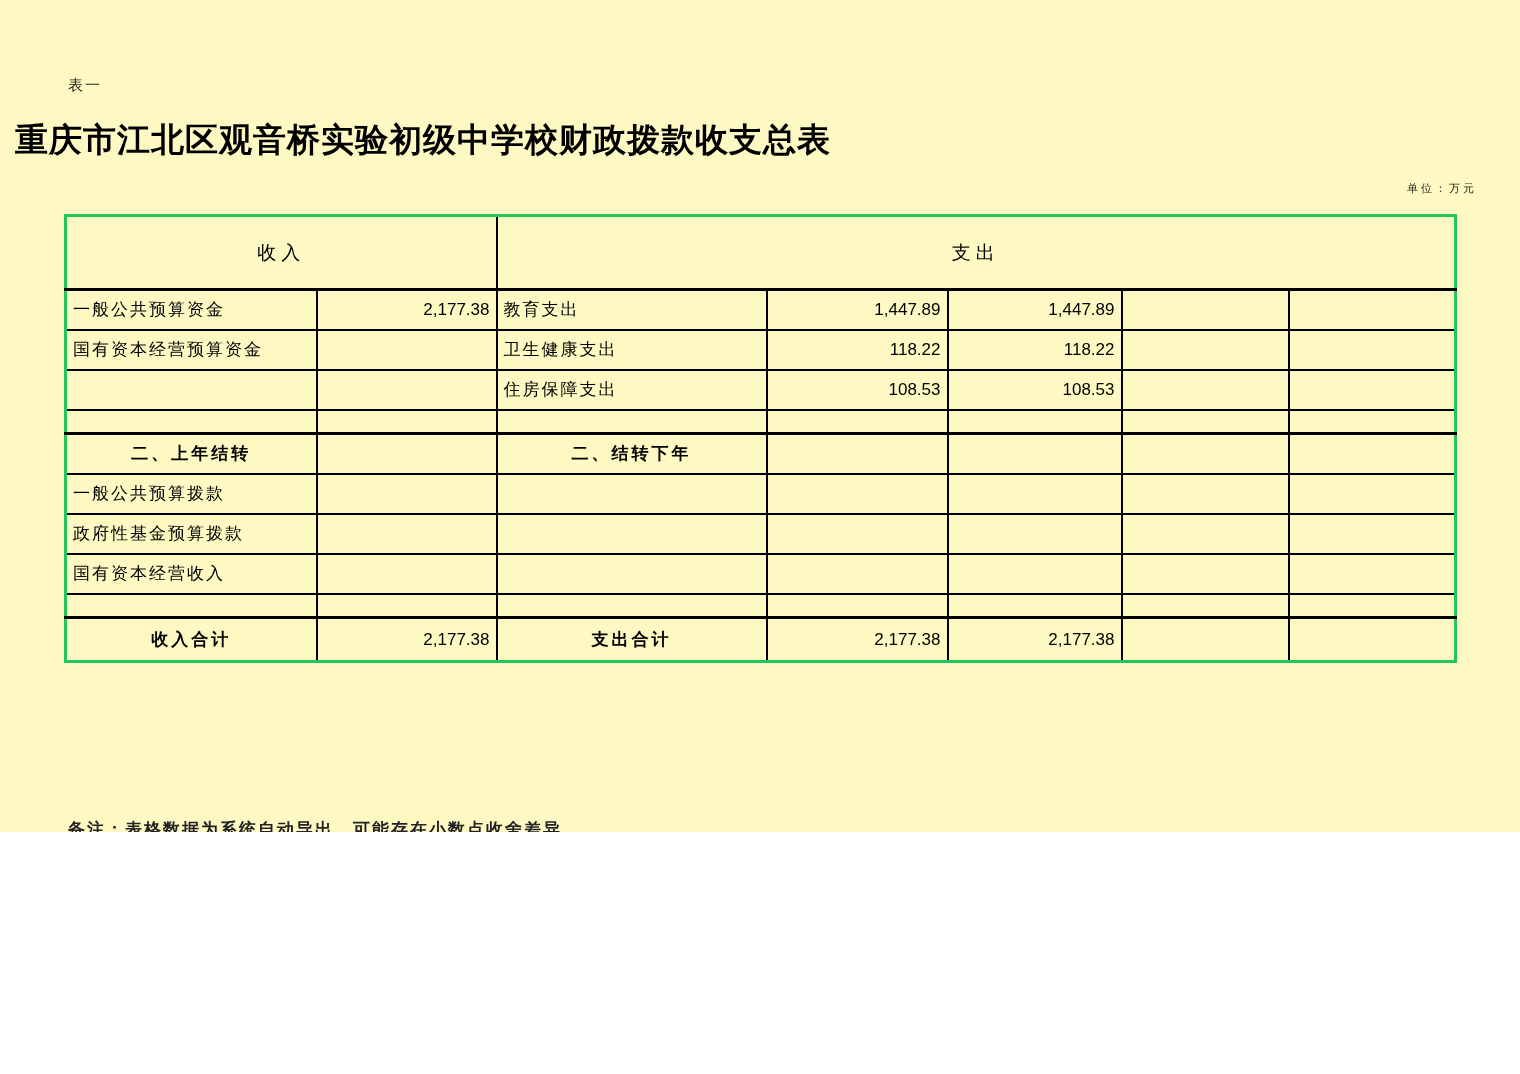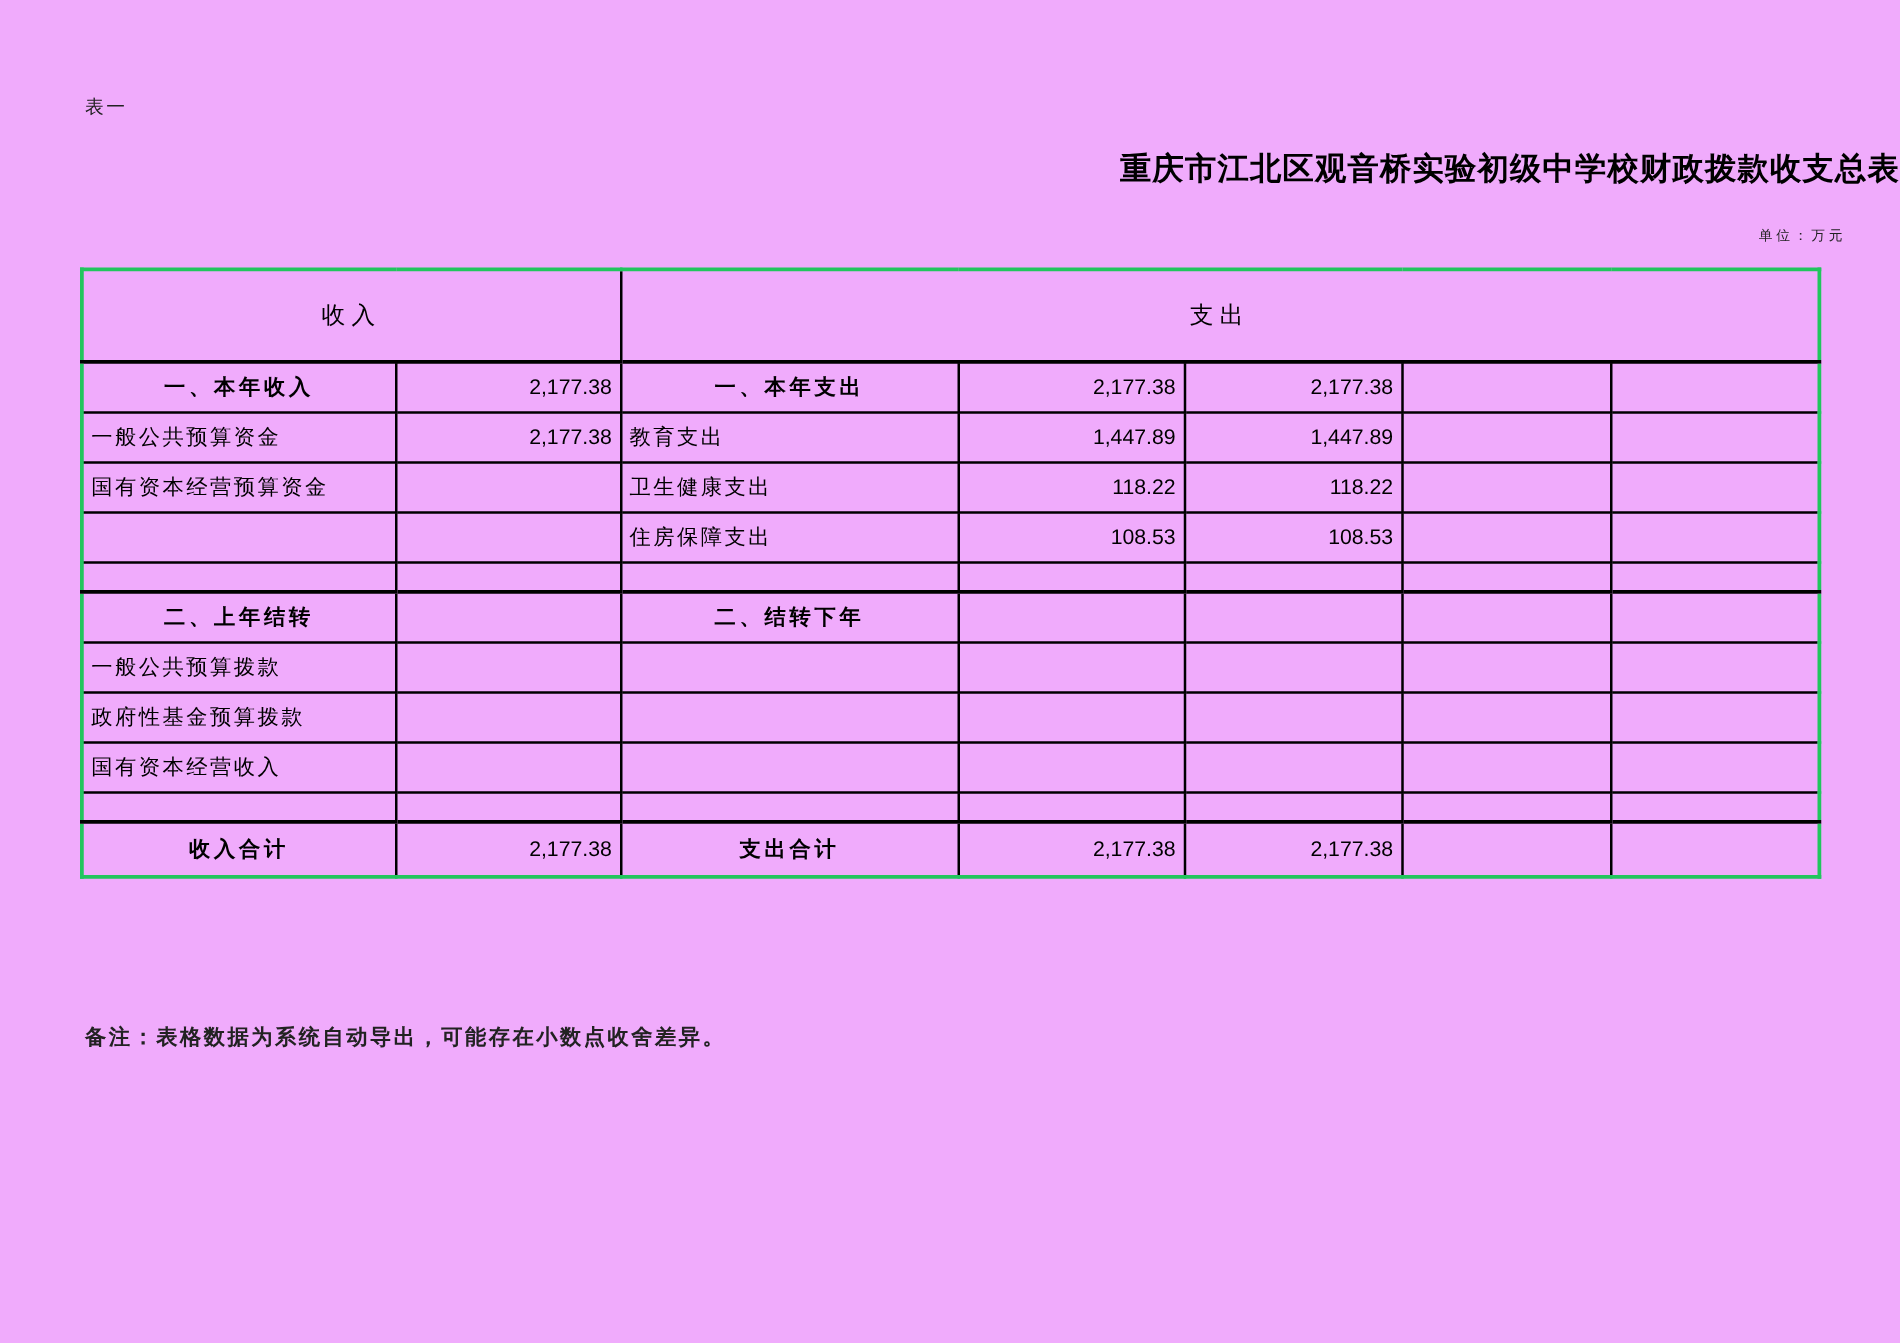--- a/index.html
+++ b/index.html
@@ -1,42 +1,43 @@
 <!DOCTYPE html>
 <html><head>
 <meta charset="utf-8">
 <style>
   * { box-sizing: border-box; }
   html, body { margin: 0; padding: 0; background: #ffffff; }
   .page {
     position: relative;
     width: 1520px;
-    height: 1074px;
-    background: #f0abfc;
+    height: 832px;
+    background: #fef9c3;
     color: #000;
     font-family: "Liberation Serif", serif;
     overflow: hidden;
   }
   .tag {
     position: absolute;
     left: 68px;
     top: 76px;
     font-size: 15px;
     letter-spacing: 2px;
     color: #222;
   }
   .title {
     position: absolute;
     left: 0;
     top: 118px;
     width: 100%;
-    text-align: right;
-    font-size: 25px;
+    text-align: left;
+    font-size: 33px;
     font-weight: bold;
     letter-spacing: 1px;
+    padding-left: 15px;
   }
   .unit {
     position: absolute;
     right: 43px;
     top: 181px;
     font-size: 11px;
     letter-spacing: 3px;
     color: #222;
   }
   table.budget {
@@ -114,29 +115,20 @@
       <col style="width:167px">
       <col style="width:167px">
     </colgroup>
     <thead>
       <tr class="h1">
         <th colspan="2">收入</th>
         <th colspan="5">支出</th>
       </tr>
     </thead>
     <tbody id="table-body">
-        <tr class="r-section">
-          <td class="sec">一、本年收入</td>
-          <td class="num">2,177.38</td>
-          <td class="sec">一、本年支出</td>
-          <td class="num">2,177.38</td>
-          <td class="num">2,177.38</td>
-          <td class="lab"></td>
-          <td class="lab"></td>
-        </tr>
         <tr class="r-item">
           <td class="lab">一般公共预算资金</td>
           <td class="num">2,177.38</td>
           <td class="lab">教育支出</td>
           <td class="num">1,447.89</td>
           <td class="num">1,447.89</td>
           <td class="lab"></td>
           <td class="lab"></td>
         </tr>
         <tr class="r-item">

